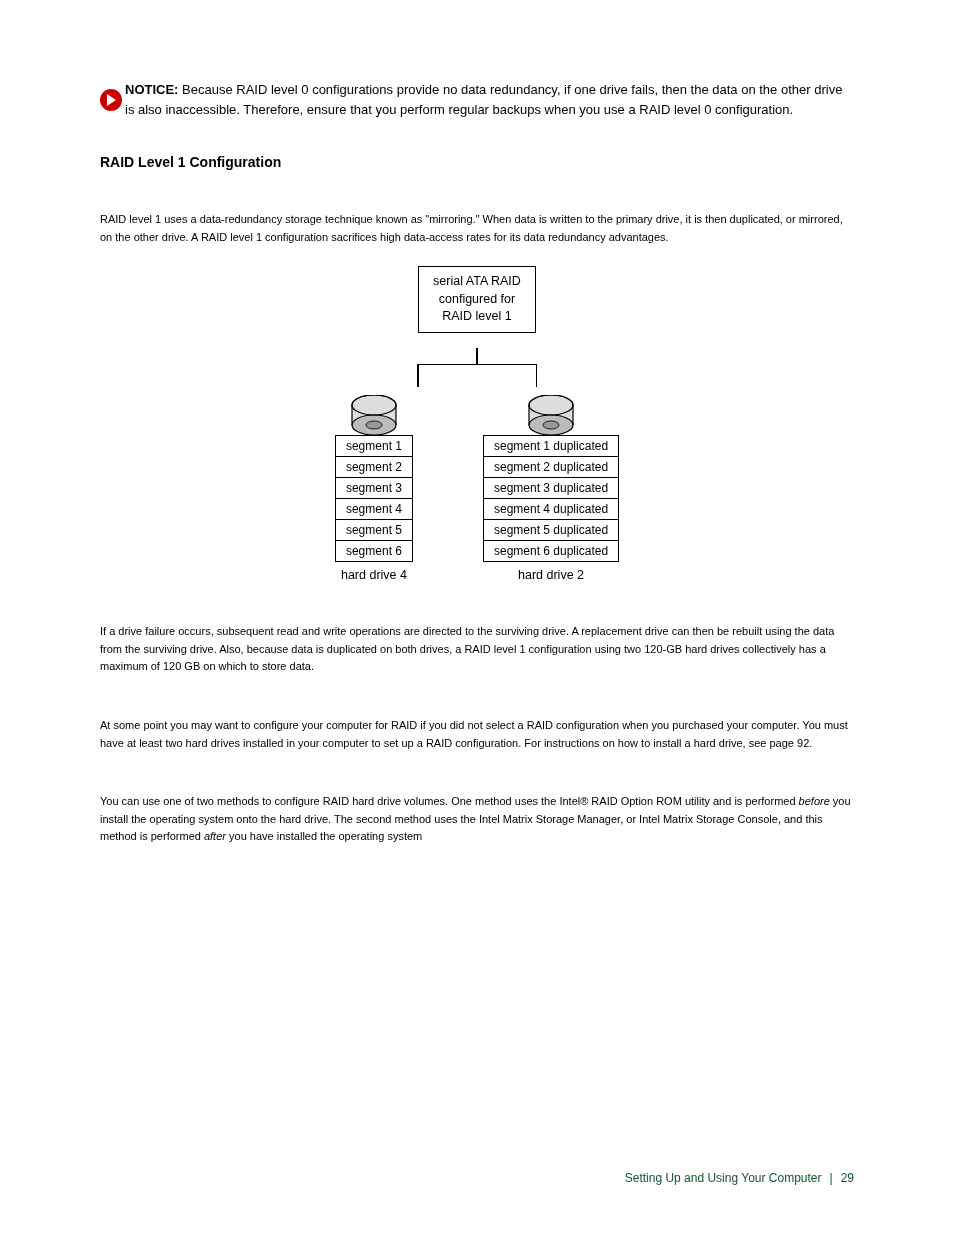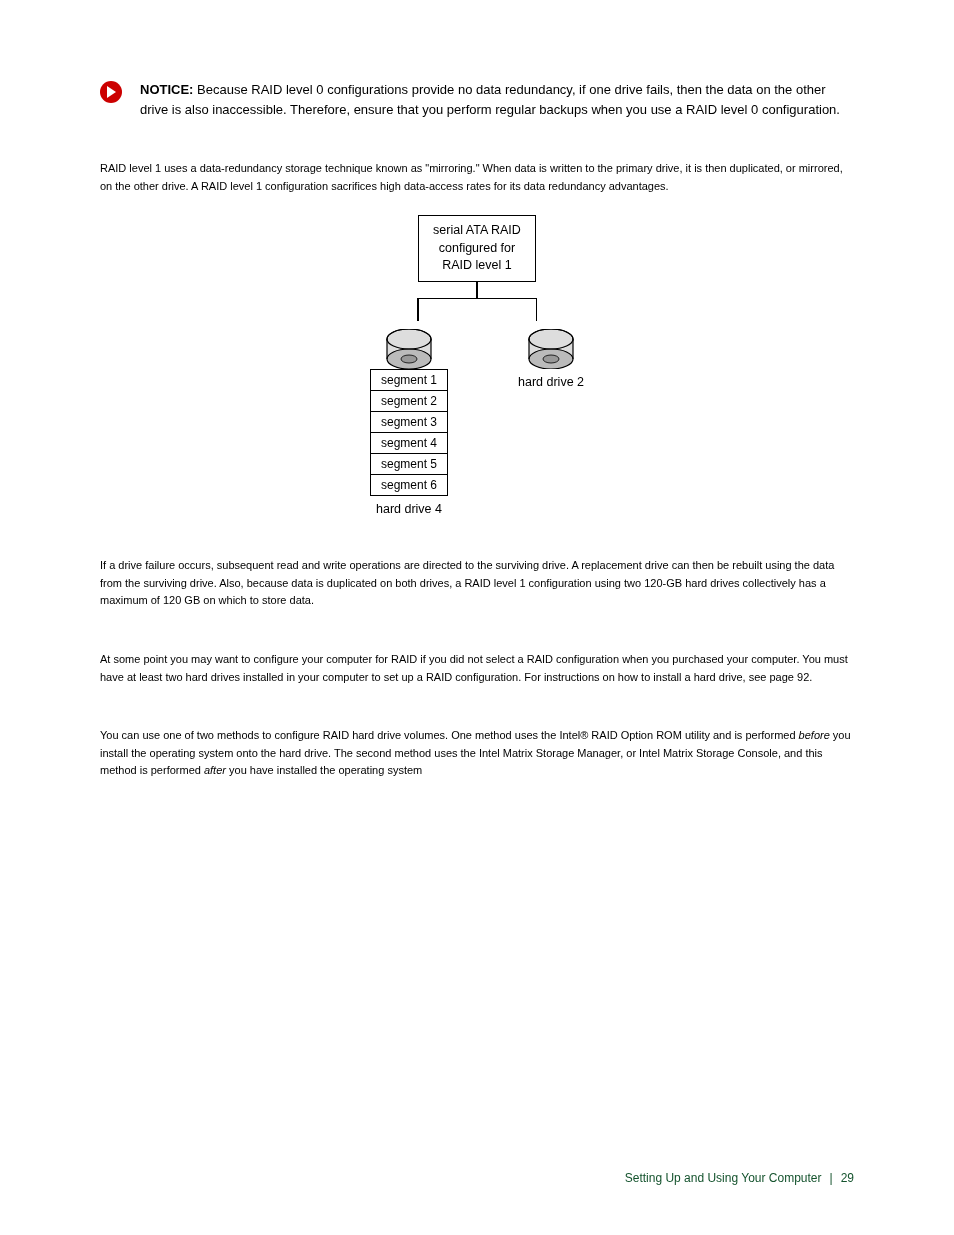--- a/index.html
+++ b/index.html
@@ -11,23 +11,23 @@
       width: 954px;
       min-height: 1235px;
       position: relative;
     }
     .page {
       padding: 80px 100px 80px 100px;
       max-width: 954px;
     }
     .notice-box {
       display: flex;
-      align-items: flex-start;
+      align-items: center;
       margin-bottom: 35px;
-      gap: 18px;
+      gap: 3px;
     }
     .notice-icon {
       width: 22px;
       height: 22px;
       background: #c00;
       border-radius: 50%;
       display: flex;
       align-items: center;
       justify-content: center;
       flex-shrink: 0;
@@ -58,21 +58,21 @@
       line-height: 1.6;
       margin-bottom: 14px;
       margin-top: 41px;
     }
     .raid-label-box {
       border: 1px solid #000;
       padding: 6px 14px;
       font-size: 12.5px;
       text-align: center;
       line-height: 1.4;
-      margin-bottom: 0;
+      margin-bottom: 15px;
       background: #fff;
     }
     .segment-col {
       display: flex;
       flex-direction: column;
     }
     .segment-cell {
       border: 1px solid #000;
       border-top: none;
       padding: 3px 10px;
@@ -135,20 +135,21 @@
   <div class="notice-box">
     <div class="notice-icon">
       <div class="notice-icon-arrow"></div>
     </div>
     <div class="notice-text">
       <strong>NOTICE:</strong>
       <span>Because RAID level 0 configurations provide no data redundancy, if one drive fails, then the data on the other drive is also inaccessible. Therefore, ensure that you perform regular backups when you use a RAID level 0 configuration.</span>
     </div>
   </div>
 
+  <div class="section-heading">RAID Level 1 Configuration</div>
 
   <div class="body-text">
     <span>RAID level 1 uses a data-redundancy storage technique known as "mirroring." When data is written to the primary drive, it is then duplicated, or mirrored, on the other drive. A RAID level 1 configuration sacrifices high data-access rates for its data redundancy advantages.</span>
   </div>
 
   <div class="diagram-wrapper">
 
     <div class="top-label-row">
       <div class="raid-label-box">
         <span>serial ATA RAID<br>configured for<br>RAID level 1</span>
@@ -200,20 +201,28 @@
         <svg width="52" height="40" viewBox="0 0 52 40">
           <ellipse cx="26" cy="10" rx="22" ry="10" fill="#ddd" stroke="#000" stroke-width="1.2"></ellipse>
           <rect x="4" y="10" width="44" height="20" fill="#ddd" stroke="none"></rect>
           <ellipse cx="26" cy="30" rx="22" ry="10" fill="#bbb" stroke="#000" stroke-width="1.2"></ellipse>
           <ellipse cx="26" cy="10" rx="22" ry="10" fill="none" stroke="#000" stroke-width="1.2"></ellipse>
           <line x1="4" y1="10" x2="4" y2="30" stroke="#000" stroke-width="1.2"></line>
           <line x1="48" y1="10" x2="48" y2="30" stroke="#000" stroke-width="1.2"></line>
           <ellipse cx="26" cy="30" rx="8" ry="4" fill="#999" stroke="#000" stroke-width="0.8"></ellipse>
         </svg>
 
+        <div class="segment-col" id="seg-col-right">
+            <div class="segment-cell">segment 1 duplicated</div>
+            <div class="segment-cell">segment 2 duplicated</div>
+            <div class="segment-cell">segment 3 duplicated</div>
+            <div class="segment-cell">segment 4 duplicated</div>
+            <div class="segment-cell">segment 5 duplicated</div>
+            <div class="segment-cell">segment 6 duplicated</div>
+          </div>
         <div class="drive-label">hard drive 2</div>
       </div>
     </div>
 
   </div>
 
   <div class="body-text">
     <span>If a drive failure occurs, subsequent read and write operations are directed to the surviving drive. A replacement drive can then be rebuilt using the data from the surviving drive. Also, because data is duplicated on both drives, a RAID level 1 configuration using two 120-GB hard drives collectively has a maximum of 120 GB on which to store data.</span>
   </div>
 

